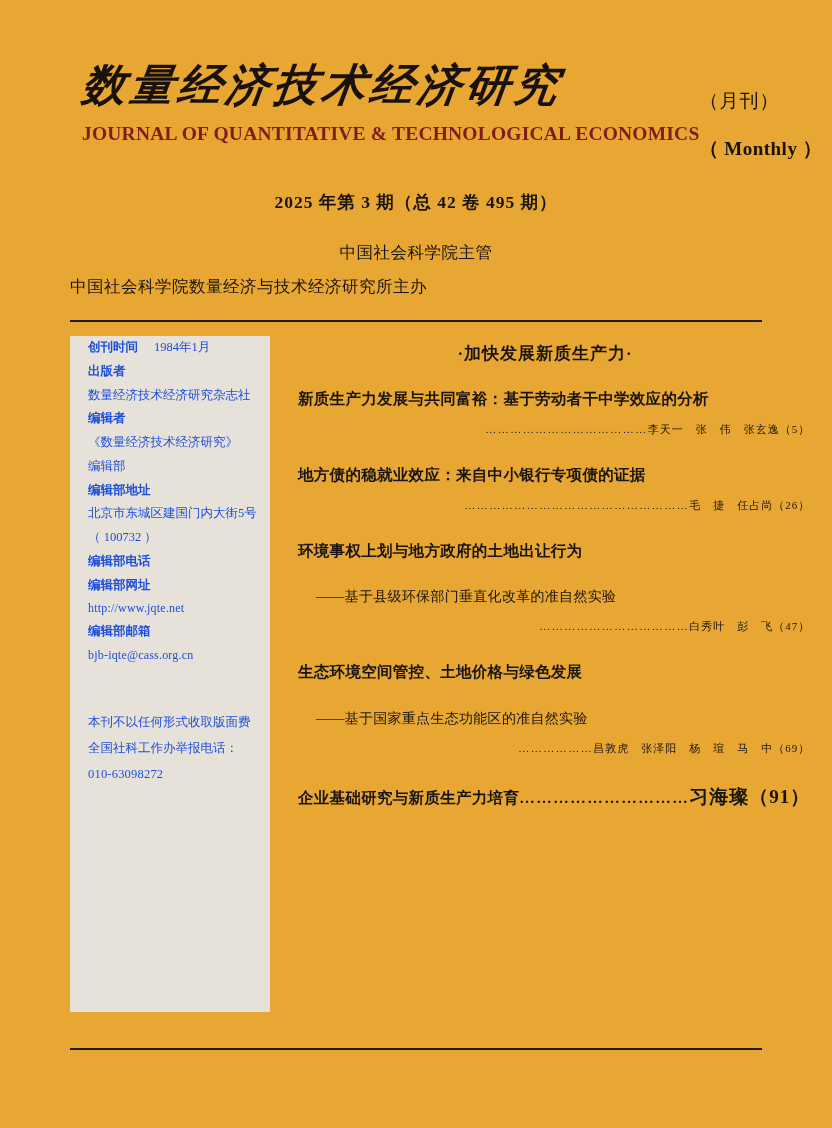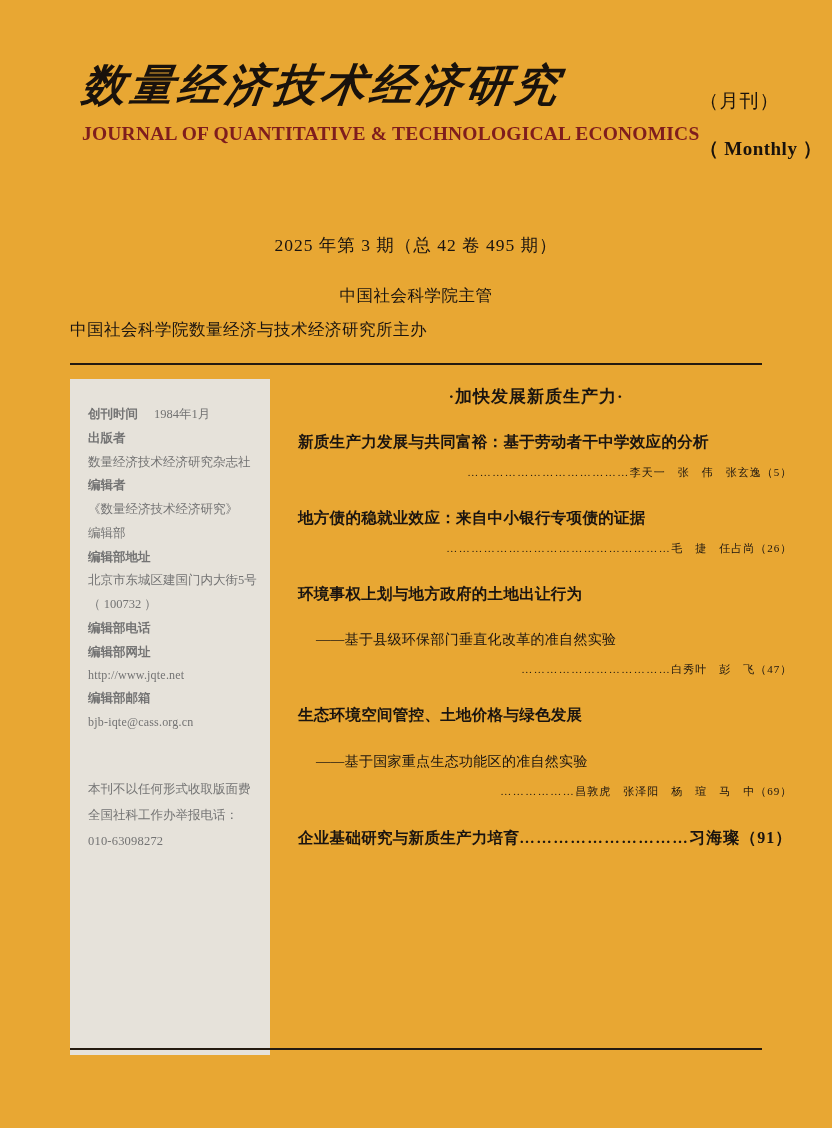--- a/index.html
+++ b/index.html
@@ -68,24 +68,24 @@
     margin-top: 22px;
     font-size: 19px;
     font-weight: 700;
     letter-spacing: 0.5px;
     color: #19120c;
     white-space: nowrap;
   }
 
   
   .issue-line {
-    margin-top: 71px;
+    margin-top: 28px;
     text-align: center;
     font-size: 17.5px;
-    font-weight: 400;
+    font-weight: 700;
     letter-spacing: 1px;
   }
   .org-line-1 {
     margin-top: 28px;
     text-align: center;
     font-size: 16.5px;
     letter-spacing: 0.5px;
   }
   .org-line-2 {
     margin-top: 12px;
@@ -110,26 +110,26 @@
   
   .body-wrap {
     display: flex;
     margin-top: 14px;
     align-items: flex-start;
   }
   .colophon {
     flex: 0 0 200px;
     width: 200px;
     background: #e6e2da;
-    padding: 24px 14px 26px 18px;
+    padding: 0 14px 26px 18px;
     box-sizing: border-box;
     min-height: 676px;
     font-size: 12.5px;
     line-height: 1.9;
-    color: #737373;
+    color: #1d4ed8;
   }
   .colophon .row {
     white-space: nowrap;
   }
   .colophon .lbl {
     font-weight: 700;
   }
   .colophon .sp {
     display: inline-block;
     width: 16px;
@@ -183,21 +183,21 @@
     letter-spacing: 1px;
     white-space: nowrap;
   }
   .dots {
     letter-spacing: 1.5px;
   }
   .entry.inline .t {
     white-space: nowrap;
   }
   .entry.inline .authinline {
-    font-size: 16px;
+    font-size: 19px;
     letter-spacing: 1px;
   }
 </style>
 </head>
 <body>
 
 <div class="page">
 
   <div class="masthead">
     <div class="masthead-left">

